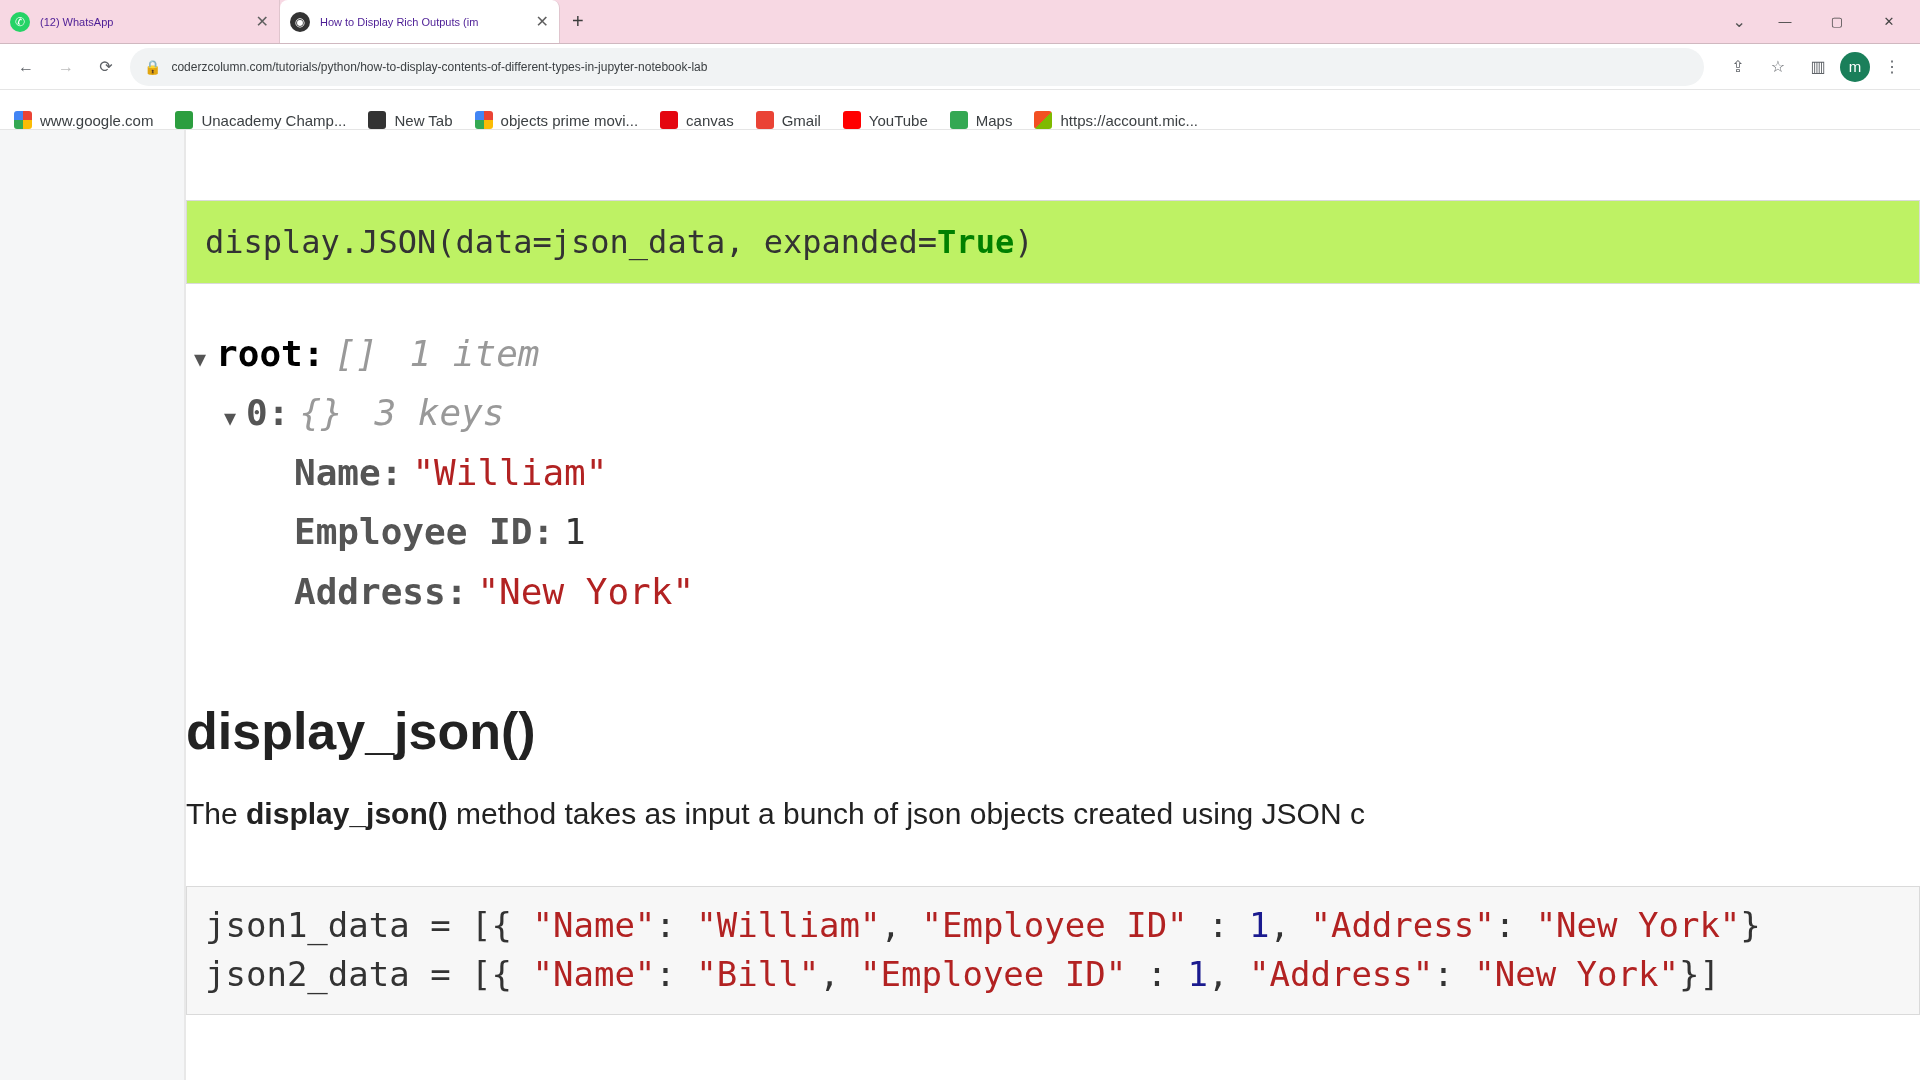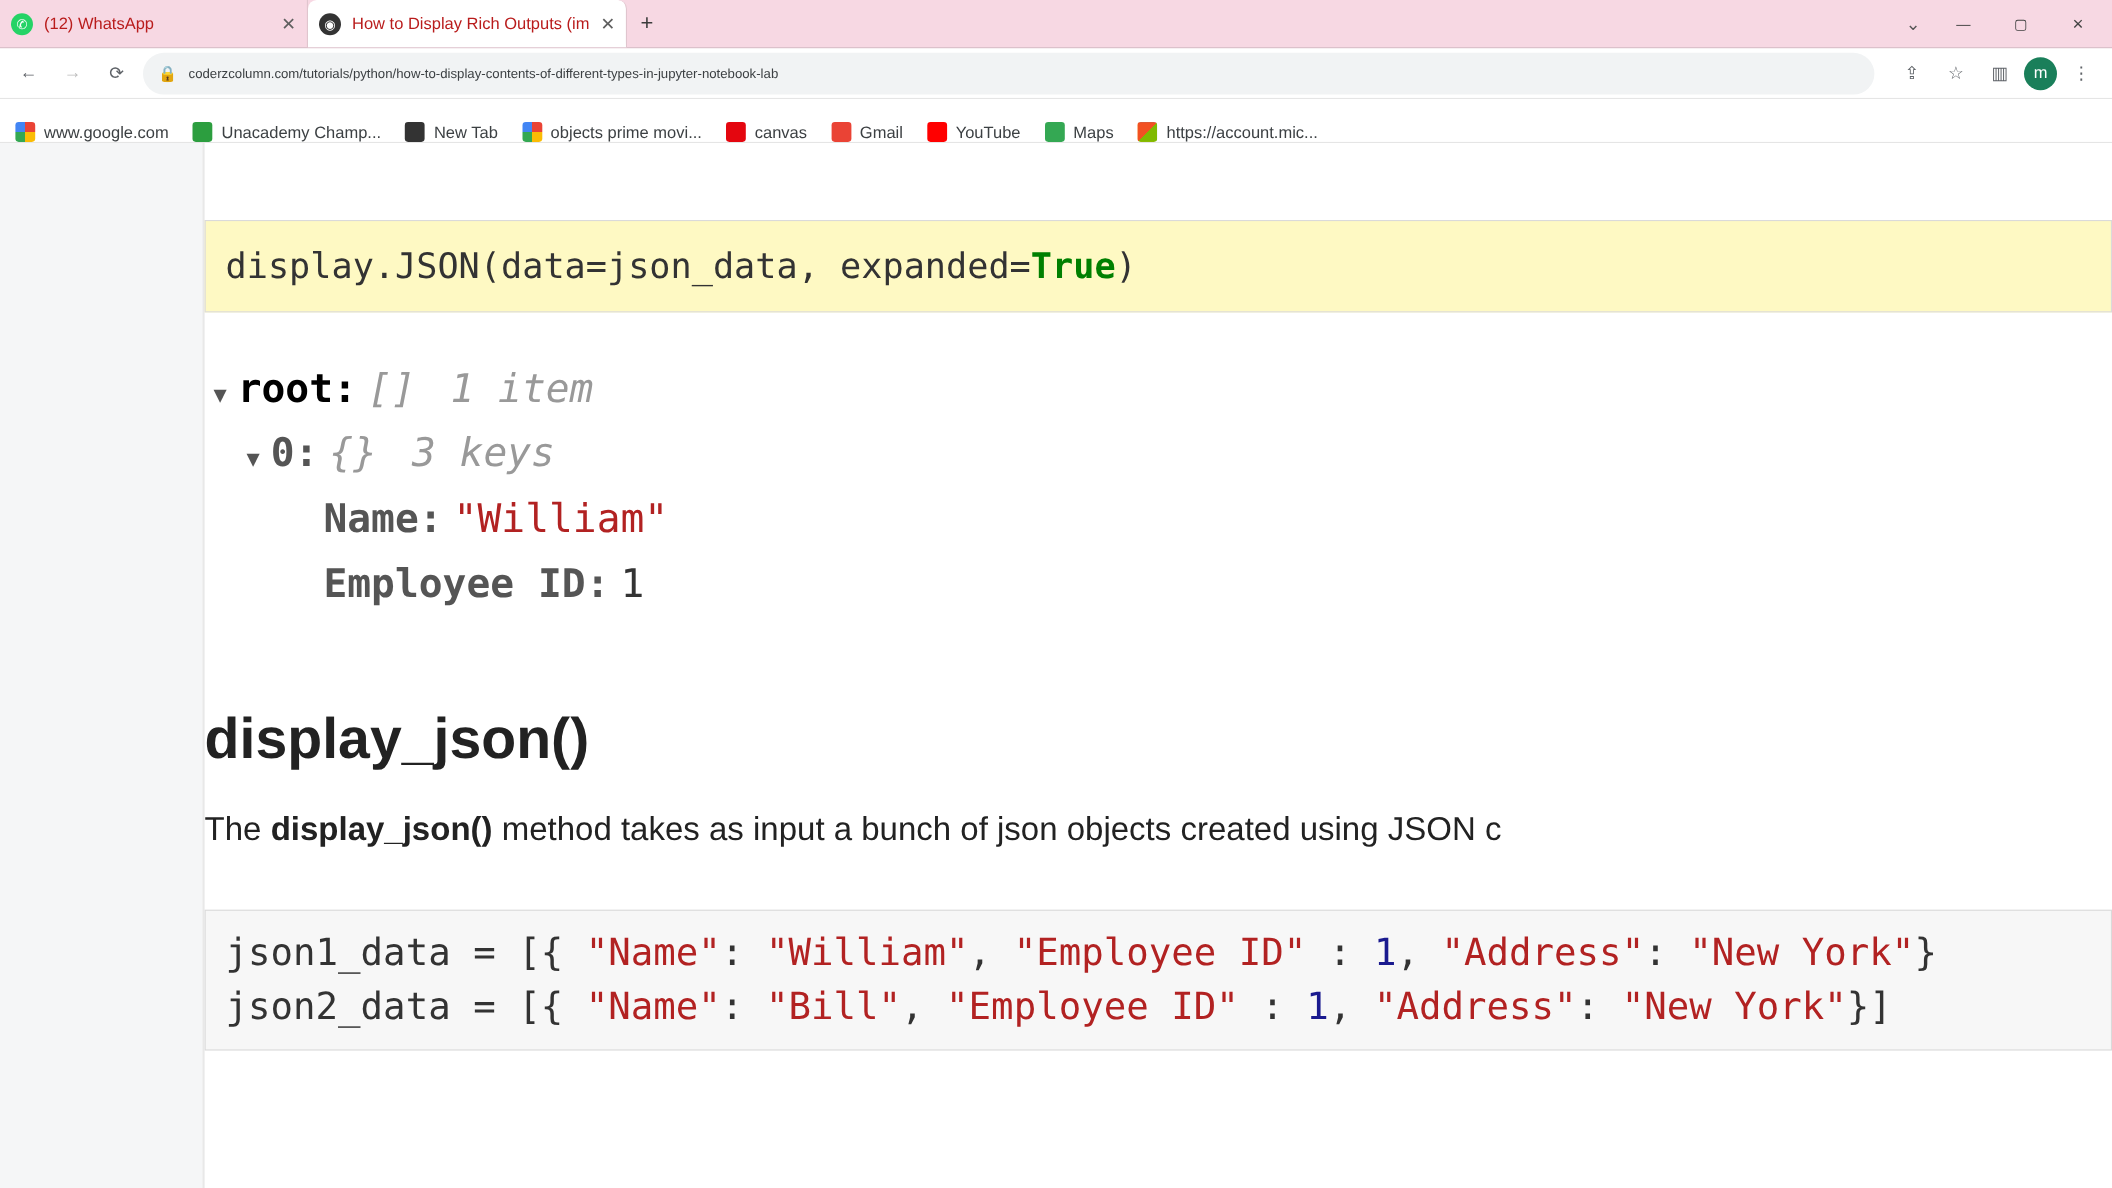--- a/index.html
+++ b/index.html
@@ -5,21 +5,21 @@
 * { margin: 0; padding: 0; box-sizing: border-box; }
 body { font-family: 'Segoe UI', Arial, sans-serif; width: 1920px; height: 1080px; overflow: hidden; background: #fff; }
 
 
 .titlebar { height: 44px; background: #f7d8e3; display: flex; align-items: center; border-bottom: 1px solid #d0b8c0; }
 .tab { display: flex; align-items: center; height: 100%; padding: 0 10px; border-right: 1px solid #e0c5ce; gap: 10px; min-width: 280px; position: relative; }
 .tab.active { background: #fff; border-radius: 8px 8px 0 0; }
 .tab-favicon { width: 20px; height: 20px; border-radius: 50%; display: flex; align-items: center; justify-content: center; font-size: 12px; }
 .wa-icon { background: #25d366; color: #fff; }
 .site-icon { background: #333; color: #fff; }
-.tab-title { font-size: 15px; color: #b91c1c; white-space: nowrap; overflow: hidden; text-overflow: ellipsis; }
+.tab-title { font-size: 11px; color: #4c1d95; white-space: nowrap; overflow: hidden; text-overflow: ellipsis; }
 .tab-close { color: #5f5f5f; font-size: 16px; cursor: pointer; margin-left: auto; }
 .new-tab { padding: 0 12px; color: #3c3c3c; font-size: 20px; cursor: pointer; }
 .win-controls { margin-left: auto; display: flex; align-items: center; gap: 6px; padding-right: 8px; }
 .win-btn { width: 46px; height: 36px; display: flex; align-items: center; justify-content: center; color: #444; cursor: pointer; }
 .win-ctrl { font-size: 13px; }
 .tab-down { margin-right: 10px; color:#555; }
 
 
 .toolbar { height: 46px; background: #fff; display: flex; align-items: center; padding: 0 10px; gap: 8px; border-bottom: 1px solid #e5e5e5; }
 .nav-btn { width: 32px; height: 32px; display: flex; align-items: center; justify-content: center; color: #5f6368; cursor: pointer; border-radius: 50%; }
@@ -44,21 +44,21 @@
 .mp-icon{background:#34a853;}
 .ms-icon{background:linear-gradient(135deg,#f25022 0 50%,#7fba00 50%),linear-gradient(225deg,#00a4ef 0 50%,#ffb900 50%);}
 
 
 .content-wrapper { height: calc(100% - 44px - 46px - 40px); overflow-y: scroll; background: #f5f6f7; position: relative; }
 .content-wrapper::-webkit-scrollbar { width: 18px; }
 .content-wrapper::-webkit-scrollbar-track { background: #f1f1f1; }
 .content-wrapper::-webkit-scrollbar-thumb { background: #c1c1c1; border-radius: 2px; }
 .page { background: #fff; margin-left: 184px; padding: 40px 0 0 0; min-height: 1200px; border-left: 2px solid #e8e8e8; }
 
-.code-block { border: 1px solid #dadada; background: #fef9c3; margin: 30px 0 30px 0; padding: 22px 18px; font-family: 'Consolas', monospace; font-size: 32px; }
+.code-block { border: 1px solid #dadada; background: #bef264; margin: 30px 0 30px 0; padding: 22px 18px; font-family: 'Consolas', monospace; font-size: 32px; }
 
 .json-tree { margin: 40px 0 80px 8px; font-family: 'Consolas', monospace; font-size: 36px; line-height: 1.65; }
 .jt-row { display: flex; align-items: baseline; gap: 10px; }
 .jt-arrow { color: #555; font-size: 20px; }
 .jt-key-root { color: #000000; font-weight: bold; }
 .jt-meta { color: #999; font-style: italic; }
 .jt-key { color: #555; font-weight: bold; }
 .jt-str { color: #b22222; }
 .jt-num { color: #333; }
 .indent1 { padding-left: 30px; }
@@ -171,20 +171,24 @@
         <span class="jt-meta">&nbsp;<span>3 keys</span></span>
       </div>
       <div class="jt-row indent2">
         <span class="jt-key">Name:</span>
         <span class="jt-str">"William"</span>
       </div>
       <div class="jt-row indent2">
         <span class="jt-key">Employee ID:</span>
         <span class="jt-num">1</span>
       </div>
+      <div class="jt-row indent2">
+        <span class="jt-key">Address:</span>
+        <span class="jt-str">"New York"</span>
+      </div>
     </div>
 
     <h2 class="section-h">display_json()</h2>
 
     <p class="body-text">
       <span>The </span><b>display_json()</b><span> method takes as input a bunch of json objects created using JSON c</span>
     </p>
 
     <div class="code-block2">
       <div><span class="k-var">json1_data = [{ </span><span class="k-str">"Name"</span><span class="k-var">: </span><span class="k-str">"William"</span><span class="k-var">, </span><span class="k-str">"Employee ID"</span><span class="k-var"> : </span><span class="k-num">1</span><span class="k-var">, </span><span class="k-str">"Address"</span><span class="k-var">: </span><span class="k-str">"New York"</span><span class="k-var">}</span></div>

